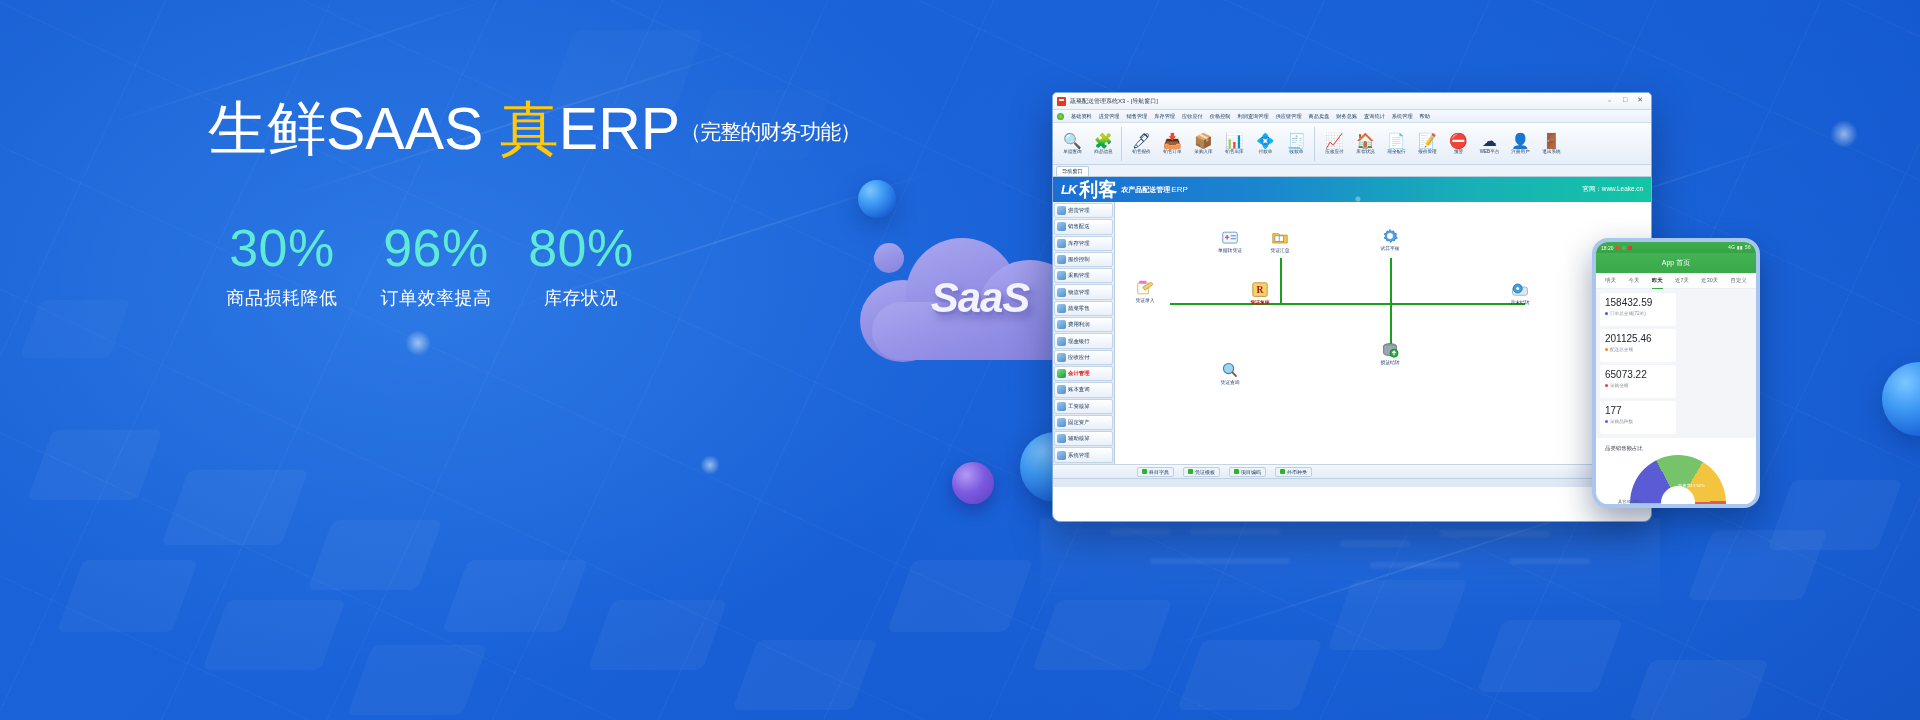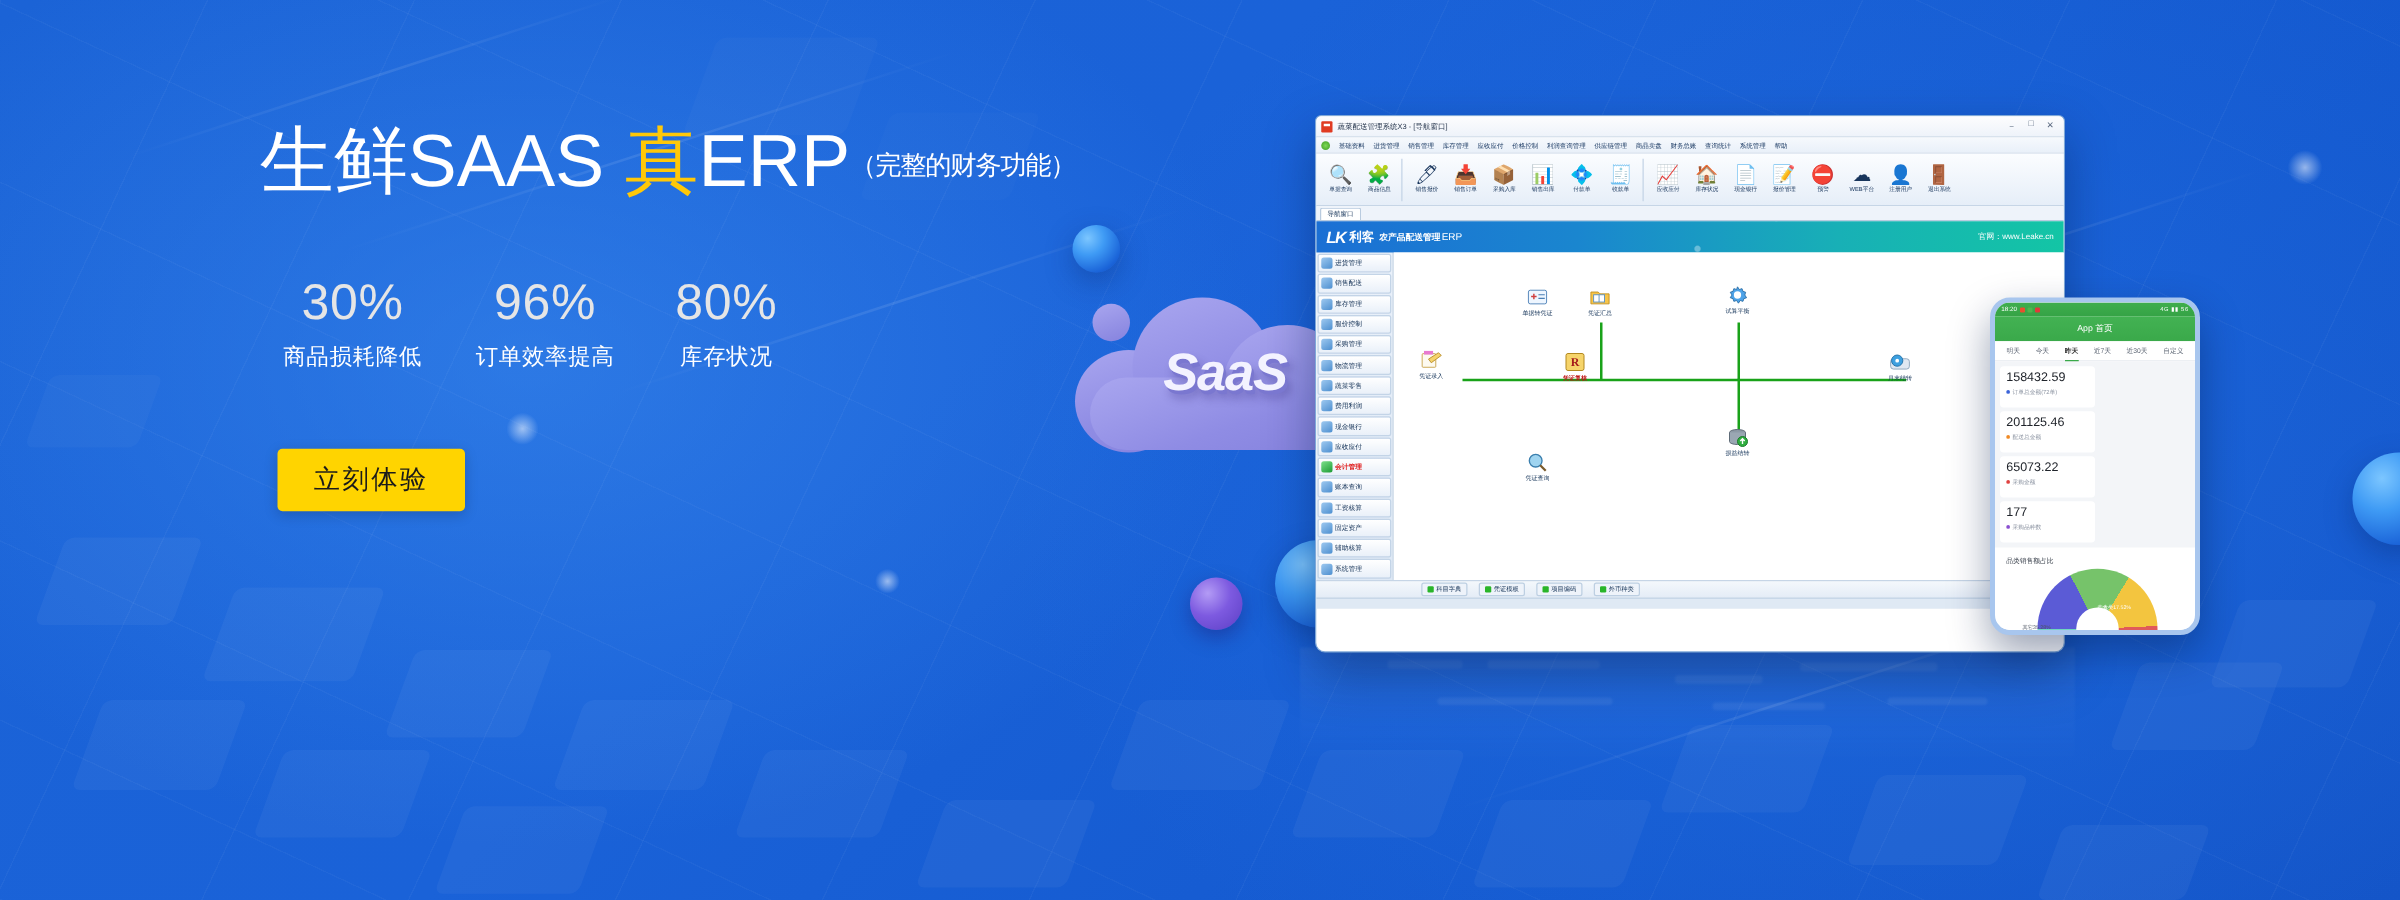--- a/index.html
+++ b/index.html
@@ -49,21 +49,21 @@
   .headline .hl-paren {
     font-size:21px; color:#ffffff; letter-spacing:-1px; vertical-align:10px;
   }
   .subtitle {
     margin-top:24px; font-size:27px; color:#ffffff;
     letter-spacing:2.5px; font-weight:400; white-space:nowrap;
   }
   .stats { margin-top:62px; display:flex; }
   .stat { text-align:center; }
   .stat-num {
-    font-size:40px; color:#e5e5e5; font-weight:400; line-height:1.05;
+    font-size:52px; color:#5eead4; font-weight:400; line-height:1.05;
     letter-spacing:0.5px;
   }
   .stat-lbl {
     margin-top:10px; font-size:18px; color:#ffffff; letter-spacing:0.5px;
   }
   .cta {
     display:block; margin-top:62px; margin-left:14px;
     width:150px; height:50px; line-height:50px;
     background:#ffd400; color:#1b1b1b; font-size:21px;
     text-align:center; border:none; border-radius:4px;
@@ -166,21 +166,21 @@
     content:""; position:absolute; left:45%; top:-20px; width:180px; height:70px;
     background:
       radial-gradient(circle at 20% 60%, rgba(255,255,255,0.35) 0 2px, rgba(255,255,255,0) 3px),
       radial-gradient(circle at 55% 25%, rgba(255,255,255,0.30) 0 2px, rgba(255,255,255,0) 3px),
       radial-gradient(circle at 80% 70%, rgba(255,255,255,0.25) 0 2px, rgba(255,255,255,0) 3px);
   }
   .logo-lk {
     font-size:13px; font-weight:bold; font-style:italic; color:#ffffff;
     letter-spacing:-1px; margin-right:3px;
   }
-  .logo-cn { font-size:10px; font-weight:bold; color:#ffffff; margin-right:4px; }
+  .logo-cn { font-size:19px; font-weight:bold; color:#ffffff; margin-right:4px; }
   .logo-sub { font-size:7px; color:#ffffff; font-weight:bold; }
   .logo-erp { font-size:8px; color:#ffffff; margin-left:1px; }
   .banner-url { margin-left:auto; font-size:6.4px; color:#ffffff; position:relative; z-index:2; }
   .erp-body { display:flex; height:262px; background:#ffffff; }
   .erp-side {
     width:62px; background:linear-gradient(180deg,#eaf1fa,#dde8f5);
     border-right:1px solid #b9cbdf; padding:1px;
   }
   .side-item {
     height:15.3px; display:flex; align-items:center;
@@ -320,21 +320,20 @@
     <div class="stat" style="width:160px;">
       <div class="stat-num">96%</div>
       <div class="stat-lbl">订单效率提高</div>
     </div>
     <div class="stat" style="width:130px;">
       <div class="stat-num">80%</div>
       <div class="stat-lbl">库存状况</div>
     </div>
   </div>
 
-  <button class="cta">立刻体验</button>
 </div>
 
 <div class="mini-cloud"></div>
 <div class="cloud-wrap">
   <div class="cl" style="left:0px;   top:52px; width:86px;  height:82px;"></div>
   <div class="cl" style="left:46px;  top:10px; width:112px; height:112px;"></div>
   <div class="cl" style="left:118px; top:32px; width:104px; height:100px;"></div>
   <div class="cl" style="left:12px;  top:74px; width:210px; height:58px; border-radius:30px;"></div>
   <div class="cloud-text">SaaS</div>
 </div>

